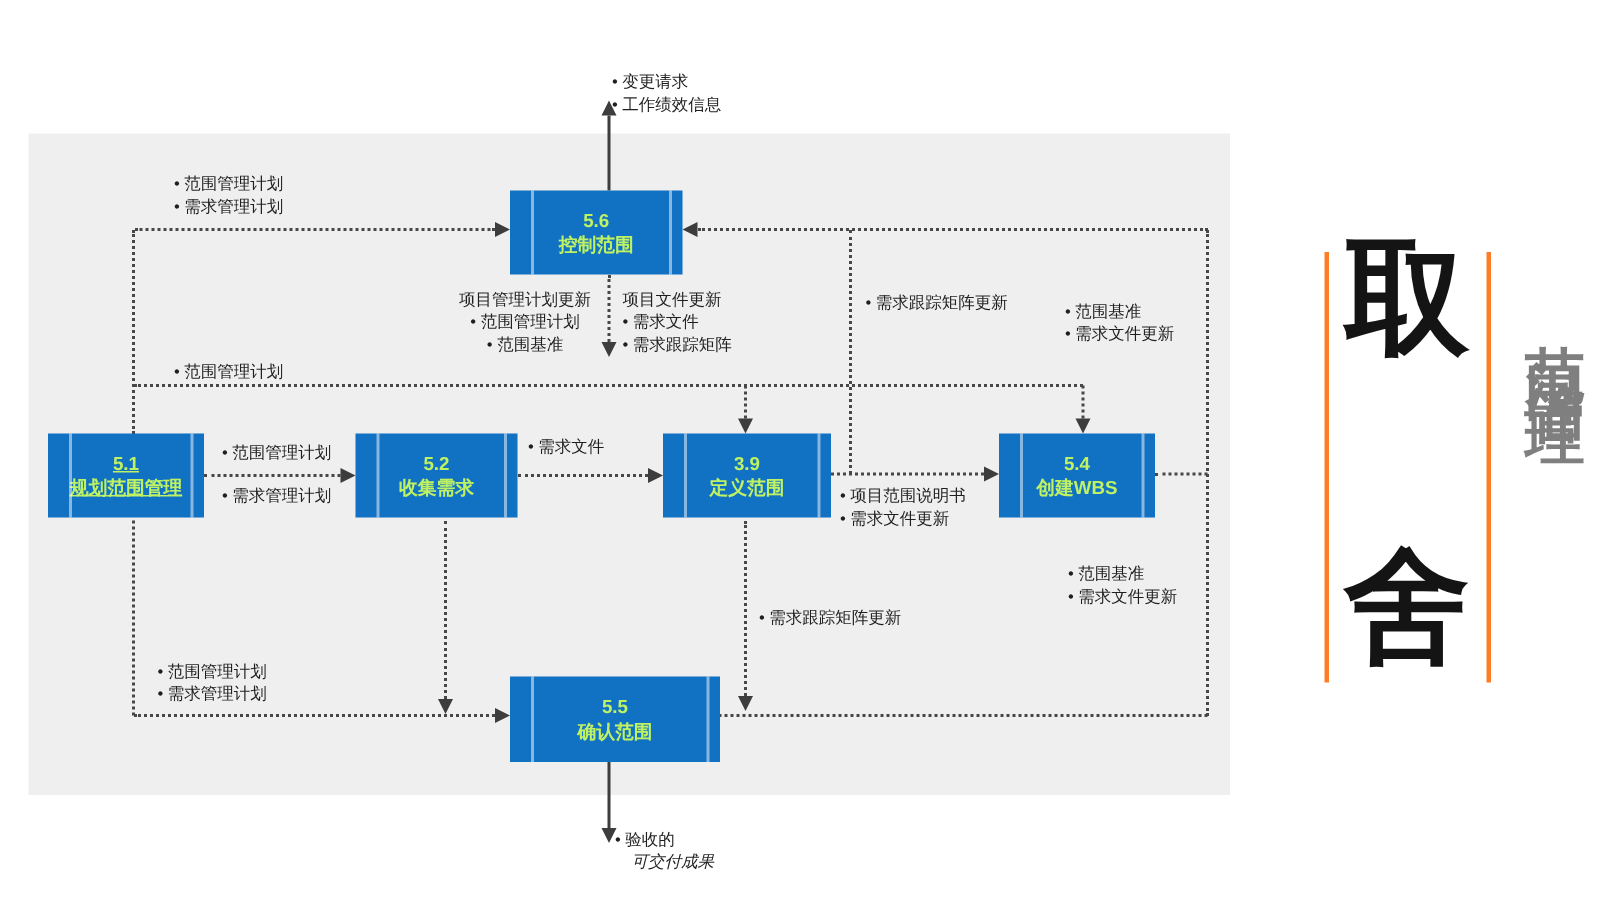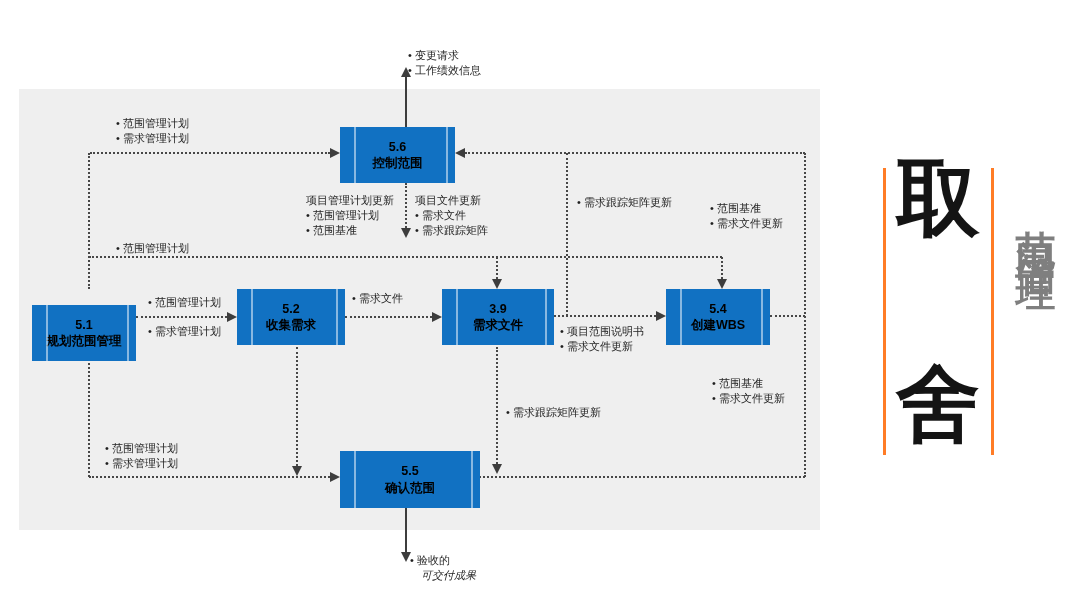--- a/index.html
+++ b/index.html
@@ -5,21 +5,21 @@
   html,body{margin:0;padding:0;background:#ffffff;}
   .stage{
     position:relative;width:1080px;height:600px;overflow:hidden;
     font-family:"Liberation Sans","DejaVu Sans",sans-serif;
     background:#ffffff;
   }
   .panel{position:absolute;left:19px;top:89px;width:801px;height:441px;background:#efefef;}
 
   
   .pbox{
-    position:absolute;background:#1171c2;color:#000000;
+    position:absolute;background:#1171c2;color:#bef264;
     display:flex;flex-direction:column;align-items:center;justify-content:center;
     font-size:12.5px;font-weight:bold;line-height:1.3;text-align:center;
   }
   .pbox::before{content:"";position:absolute;top:0;bottom:0;left:14px;width:2px;background:rgba(255,255,255,.5);}
   .pbox::after{content:"";position:absolute;top:0;bottom:0;right:7px;width:2px;background:rgba(255,255,255,.5);}
 
   
   .dh{position:absolute;height:0;border-top:2px dotted #474747;}
   .dv{position:absolute;width:0;border-left:2px dotted #474747;}
   .sv{position:absolute;width:2px;background:#3d3d3d;}
@@ -82,31 +82,31 @@
   <div class="ah u" style="left:401px;top:67px;"></div>
   <div class="ah r" style="left:227px;top:312px;"></div>
   <div class="ah r" style="left:432px;top:312px;"></div>
   <div class="ah r" style="left:656px;top:311px;"></div>
   <div class="ah r" style="left:330px;top:472px;"></div>
   <div class="ah l" style="left:462px;top:472px;"></div>
   <div class="ah d" style="left:292px;top:466px;"></div>
   <div class="ah d" style="left:492px;top:464px;"></div>
   <div class="ah d" style="left:401px;top:552px;"></div>
 
-  <div class="pbox" style="left:32px;top:305px;width:104px;height:56px;">
+  <div class="pbox" style="left:32px;top:289px;width:104px;height:56px;text-decoration:underline;">
     <span>5.1</span>
     <span>规划范围管理</span>
   </div>
   <div class="pbox" style="left:237px;top:289px;width:108px;height:56px;">
     <span>5.2</span>
     <span>收集需求</span>
   </div>
   <div class="pbox" style="left:442px;top:289px;width:112px;height:56px;">
     <span>3.9</span>
-    <span>需求文件</span>
+    <span>定义范围</span>
   </div>
   <div class="pbox" style="left:666px;top:289px;width:104px;height:56px;">
     <span>5.4</span>
     <span>创建WBS</span>
   </div>
   <div class="pbox" style="left:340px;top:451px;width:140px;height:57px;">
     <span>5.5</span>
     <span>确认范围</span>
   </div>
   <div class="pbox" style="left:340px;top:127px;width:115px;height:56px;">
@@ -117,21 +117,21 @@
   <div class="lbl" style="left:116px;top:116px;">
     <span>• 范围管理计划</span>
     <span>• 需求管理计划</span>
   </div>
 
   <div class="lbl" style="left:408px;top:48px;">
     <span>• 变更请求</span>
     <span>• 工作绩效信息</span>
   </div>
 
-  <div class="lbl" style="left:306px;top:193px;">
+  <div class="lbl" style="left:306px;top:193px;align-items:center;">
     <span>项目管理计划更新</span>
     <span>• 范围管理计划</span>
     <span>• 范围基准</span>
   </div>
 
   <div class="lbl" style="left:415px;top:193px;">
     <span>项目文件更新</span>
     <span>• 需求文件</span>
     <span>• 需求跟踪矩阵</span>
   </div>

